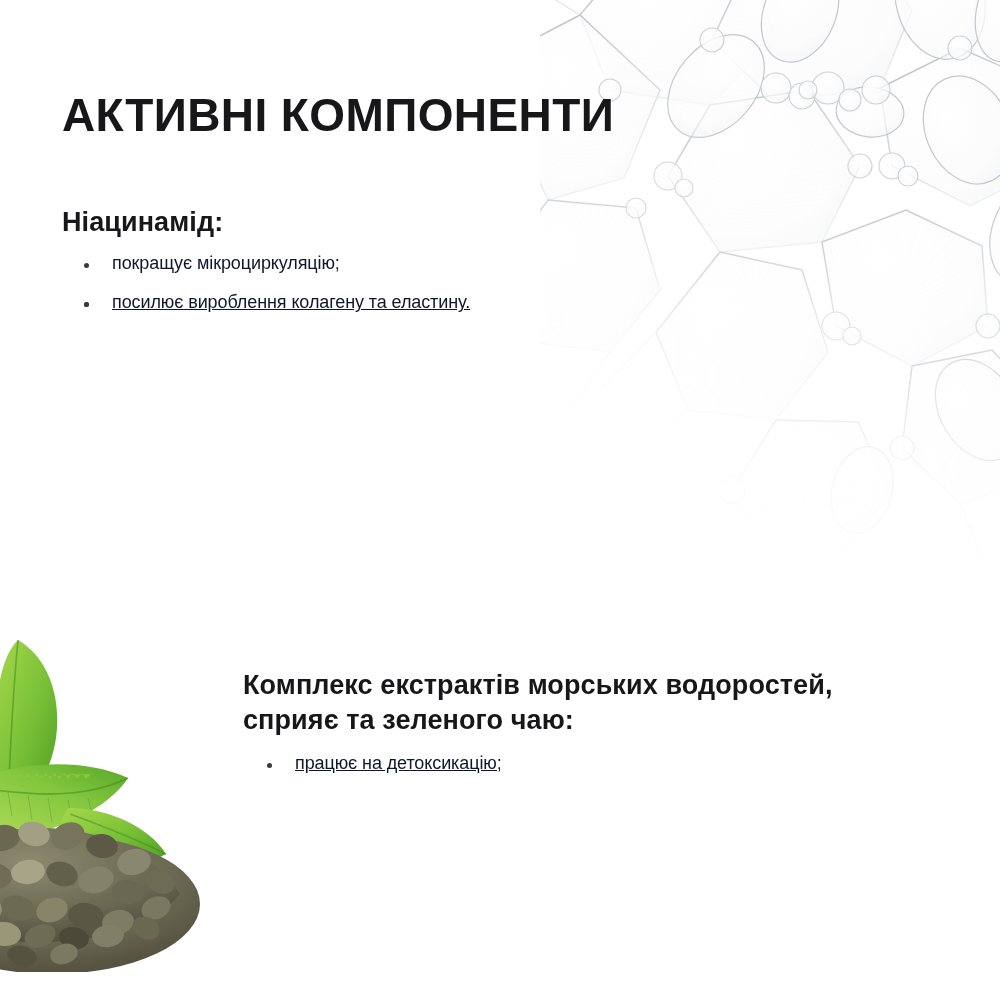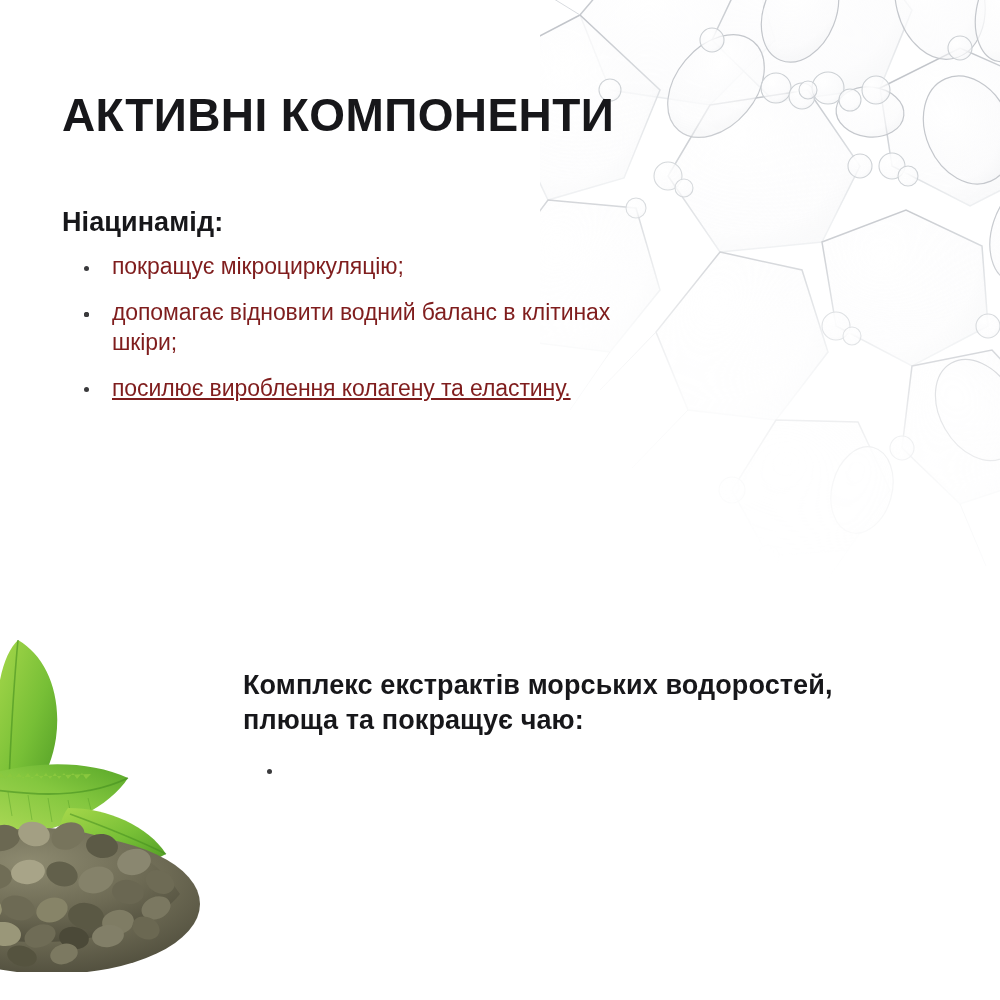--- a/index.html
+++ b/index.html
@@ -56,24 +56,24 @@
     margin:0 0 14px 0;
     letter-spacing:0.1px;
   }
   ul.bullets{
     list-style:none;
     margin:0;padding:0;
   }
   ul.bullets li{
     position:relative;
     padding-left:50px;
-    font-size:23px;
+    font-size:18px;
     font-weight:400;
     line-height:1.30;
-    color:#7f1d1d;
+    color:#0f172a;
     margin-bottom:16px;
     letter-spacing:-0.1px;
   }
   ul.bullets li:last-child{margin-bottom:0;text-decoration:underline;}
   ul.bullets li .dot{
     position:absolute;
     left:22px;top:0.60em;
     width:5px;height:5px;
     border-radius:50%;
     background:#3a3a3c;
@@ -195,24 +195,20 @@
 
   <div class="block-one">
     <div class="sub-head">Ніацинамід:</div>
     <ul class="bullets">
       <li>
         <span class="dot"></span>
         <span>покращує мікроциркуляцію;</span>
       </li>
       <li>
         <span class="dot"></span>
-      </li>
-      <li>
-        <span class="dot"></span>
-        <span>допомагає відновити водний баланс в клітинах шкіри;</span>
       </li>
       <li>
         <span class="dot"></span>
         <span>посилює вироблення колагену та еластину.</span>
       </li>
     </ul>
   </div>
 
   <div class="tea">
     <svg viewBox="0 0 330 350" xmlns="http://www.w3.org/2000/svg" aria-hidden="true">
@@ -307,21 +303,22 @@
 
           <ellipse cx="60" cy="332" rx="14" ry="10" fill="#6a6752" transform="rotate(-10 60 332)"></ellipse>
           <ellipse cx="100" cy="334" rx="15" ry="10" fill="#55533f" transform="rotate(14 100 334)"></ellipse>
           <ellipse cx="142" cy="332" rx="14" ry="10" fill="#7c7961" transform="rotate(-16 142 332)"></ellipse>
         </g>
       </g>
     </svg>
   </div>
 
   <div class="block-two">
-    <div class="sub-head">Комплекс екстрактів морських водоростей, плюща та покращує чаю:</div>
+    <div class="sub-head">Комплекс екстрактів морських водоростей, сприяє та зеленого чаю:</div>
     <ul class="bullets">
       <li>
         <span class="dot"></span>
+        <span>працює на детоксикацію;</span>
       </li>
     </ul>
   </div>
 
 </div>
 
 </body></html>

